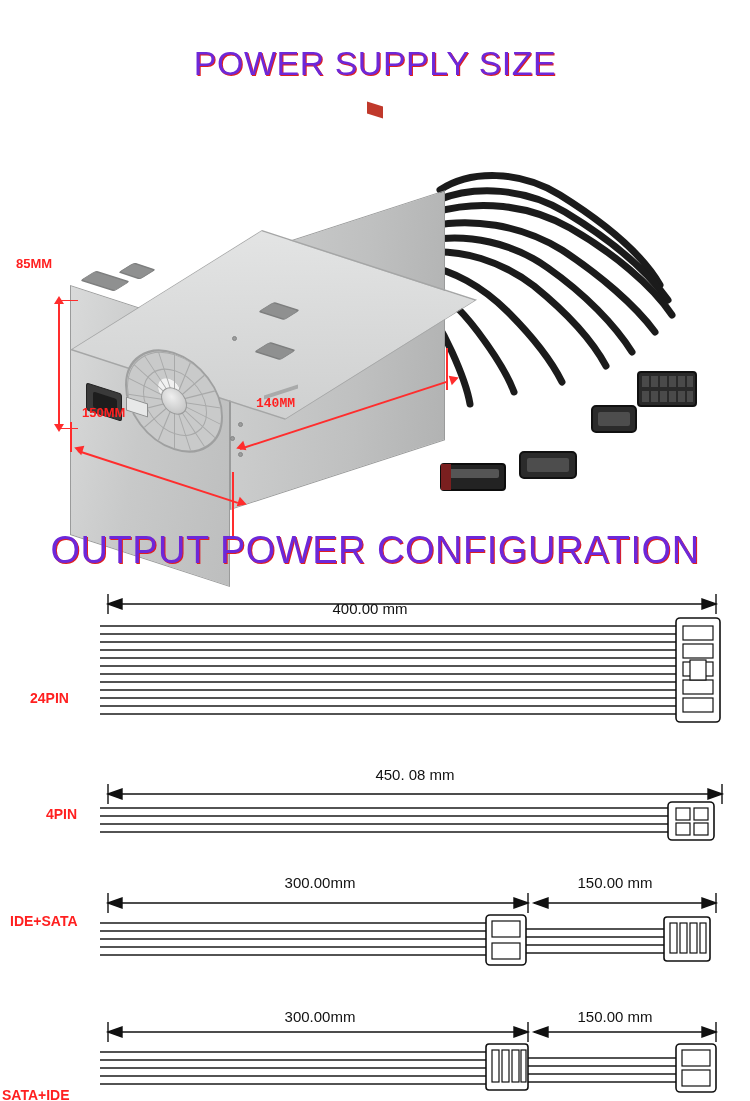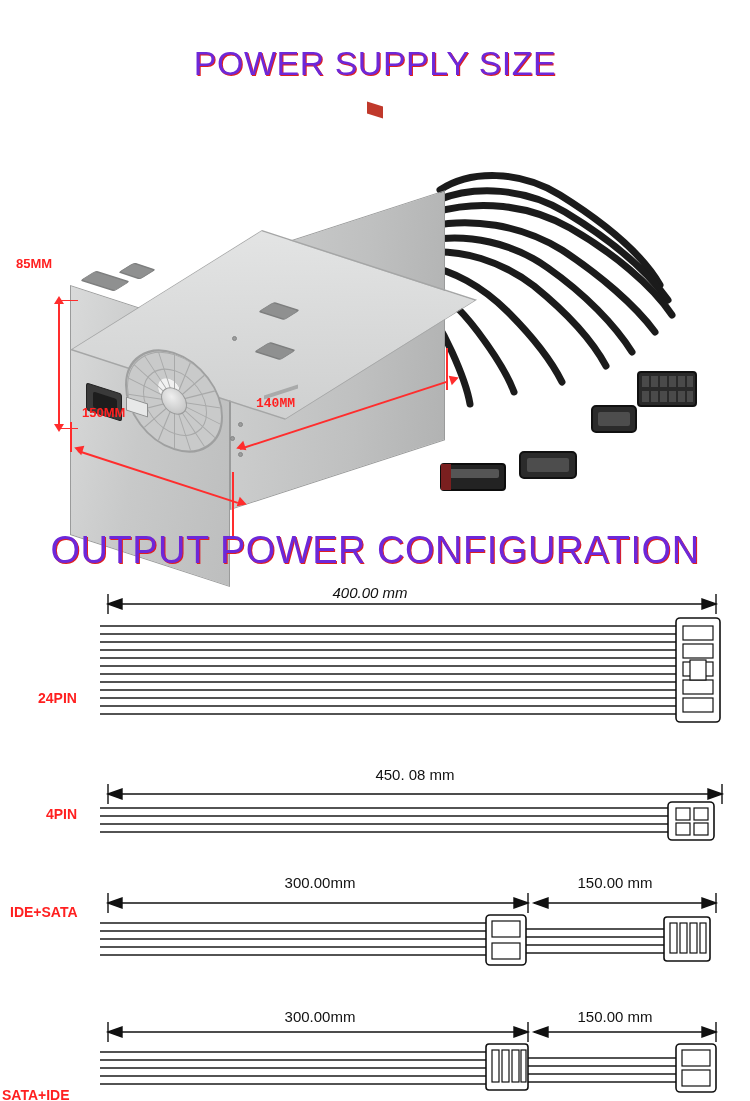--- a/index.html
+++ b/index.html
@@ -305,22 +305,22 @@
   <div class="arrowhead" style="left:450px; top:274px; border-top:5px solid transparent; border-bottom:5px solid transparent; border-left:9px solid #ff2d2d; transform:rotate(-18deg);"></div>
   <div class="dim-line" style="left:232px; top:372px; width:2px; height:66px;"></div>
   <div class="dim-line" style="left:446px; top:248px; width:2px; height:42px;"></div>
   <div class="dim-label" style="left:256px; top:296px;font-family:Liberation Mono, monospace;">140MM</div>
 </div>
 
 <div class="title" id="title-output">OUTPUT POWER CONFIGURATION</div>
 
 <div id="output-section">
 
-  <div class="row-label" style="left:38px; top:110px;">24PIN</div>
-  <div class="dim-text" style="left:370px; top:4px; transform:translateX(-50%);font-style:italic;">400.00 mm</div>
+  <div class="row-label" style="left:30px; top:110px;">24PIN</div>
+  <div class="dim-text" style="left:370px; top:20px; transform:translateX(-50%);">400.00 mm</div>
 
   <svg width="750" height="180" viewBox="0 0 750 180" style="position:absolute;left:0;top:0;">
 
     <g stroke="#111" stroke-width="1.4" fill="#111">
       <line x1="108" y1="24" x2="716" y2="24"></line>
       <polygon points="108,24 122,19 122,29"></polygon>
       <polygon points="716,24 702,19 702,29"></polygon>
       <line x1="108" y1="14" x2="108" y2="34"></line>
       <line x1="716" y1="14" x2="716" y2="34"></line>
     </g>
@@ -370,21 +370,21 @@
     </g>
     <g>
       <rect x="668" y="52" width="46" height="38" rx="4" fill="#fff" stroke="#111" stroke-width="1.6"></rect>
       <rect x="676" y="58" width="14" height="12" fill="#fff" stroke="#111" stroke-width="1.2"></rect>
       <rect x="694" y="58" width="14" height="12" fill="#fff" stroke="#111" stroke-width="1.2"></rect>
       <rect x="676" y="73" width="14" height="12" fill="#fff" stroke="#111" stroke-width="1.2"></rect>
       <rect x="694" y="73" width="14" height="12" fill="#fff" stroke="#111" stroke-width="1.2"></rect>
     </g>
   </svg>
 
-  <div class="row-label" style="left:10px; top:324px;">IDE+SATA</div>
+  <div class="row-label" style="left:10px; top:333px;">IDE+SATA</div>
   <div class="dim-text" style="left:320px; top:294px; transform:translateX(-50%);">300.00mm</div>
   <div class="dim-text" style="left:615px; top:294px; transform:translateX(-50%);">150.00 mm</div>
 
   <svg width="750" height="130" viewBox="0 0 750 130" style="position:absolute;left:0;top:285px;">
     <g stroke="#111" stroke-width="1.4" fill="#111">
       <line x1="108" y1="38" x2="528" y2="38"></line>
       <polygon points="108,38 122,33 122,43"></polygon>
       <polygon points="528,38 514,33 514,43"></polygon>
       <line x1="108" y1="28" x2="108" y2="48"></line>
       <line x1="528" y1="28" x2="528" y2="48"></line>

